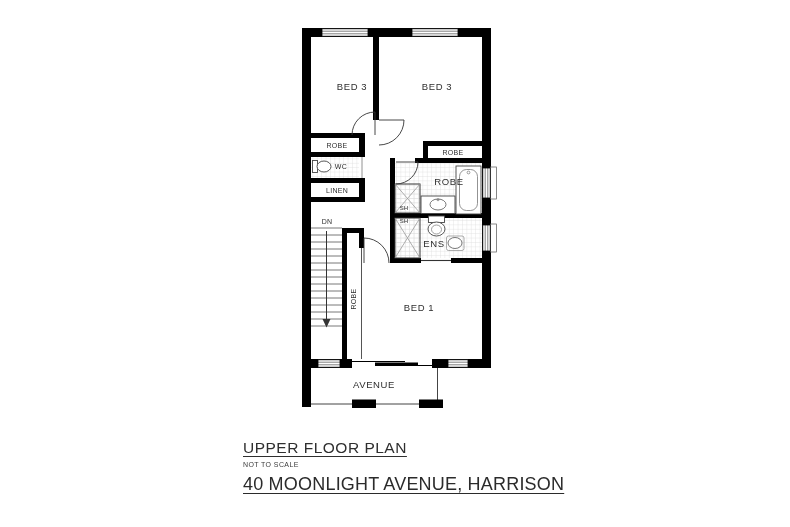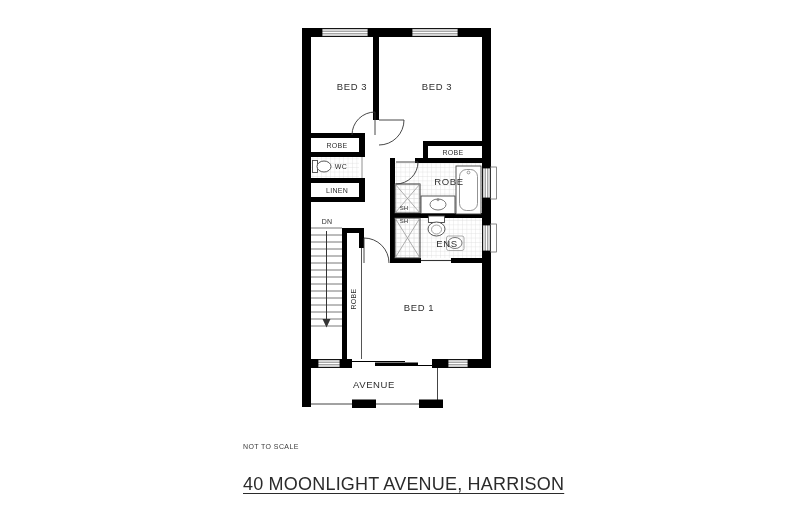--- a/index.html
+++ b/index.html
@@ -209,24 +209,25 @@
 
   <div class="room-label" style="left:352px;top:86px">BED 3</div>
   <div class="room-label" style="left:437px;top:86px">BED 3</div>
   <div class="room-label small" style="left:337px;top:145px">ROBE</div>
   <div class="room-label small" style="left:341px;top:166px">WC</div>
   <div class="room-label small" style="left:337px;top:190px">LINEN</div>
   <div class="room-label small" style="left:453px;top:152px">ROBE</div>
   <div class="room-label" style="left:449px;top:181px">ROBE</div>
   <div class="room-label tiny" style="left:404px;top:208px">SH</div>
   <div class="room-label tiny" style="left:404px;top:221px">SH</div>
-  <div class="room-label" style="left:447px;top:243px">ENS</div>
+  <div class="room-label" style="left:434px;top:243px">ENS</div>
   <div class="room-label small" style="left:327px;top:221px">DN</div>
   <div class="room-label small vertical" style="left:353px;top:299px">ROBE</div>
   <div class="room-label" style="left:419px;top:307px">BED 1</div>
   <div class="room-label" style="left:374px;top:384px">AVENUE</div>
 
   <div class="title-block">
+    <div class="plan-title">UPPER FLOOR PLAN</div>
     <div class="scale-note">NOT TO SCALE</div>
   </div>
   <div class="address">40 MOONLIGHT AVENUE, HARRISON</div>
 
 </div>
 
 </body></html>

